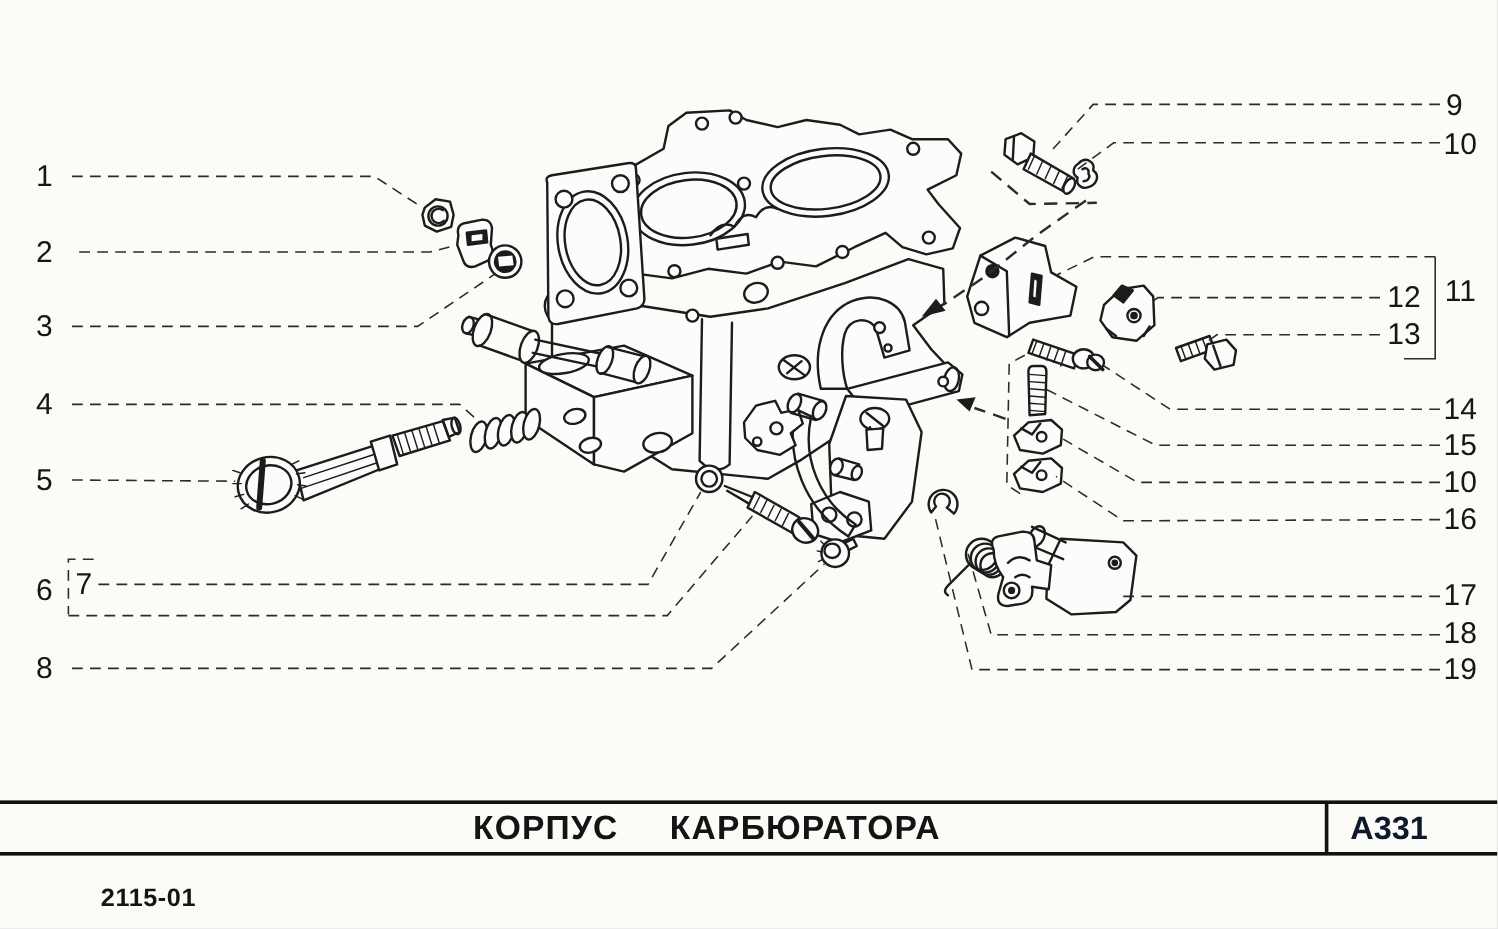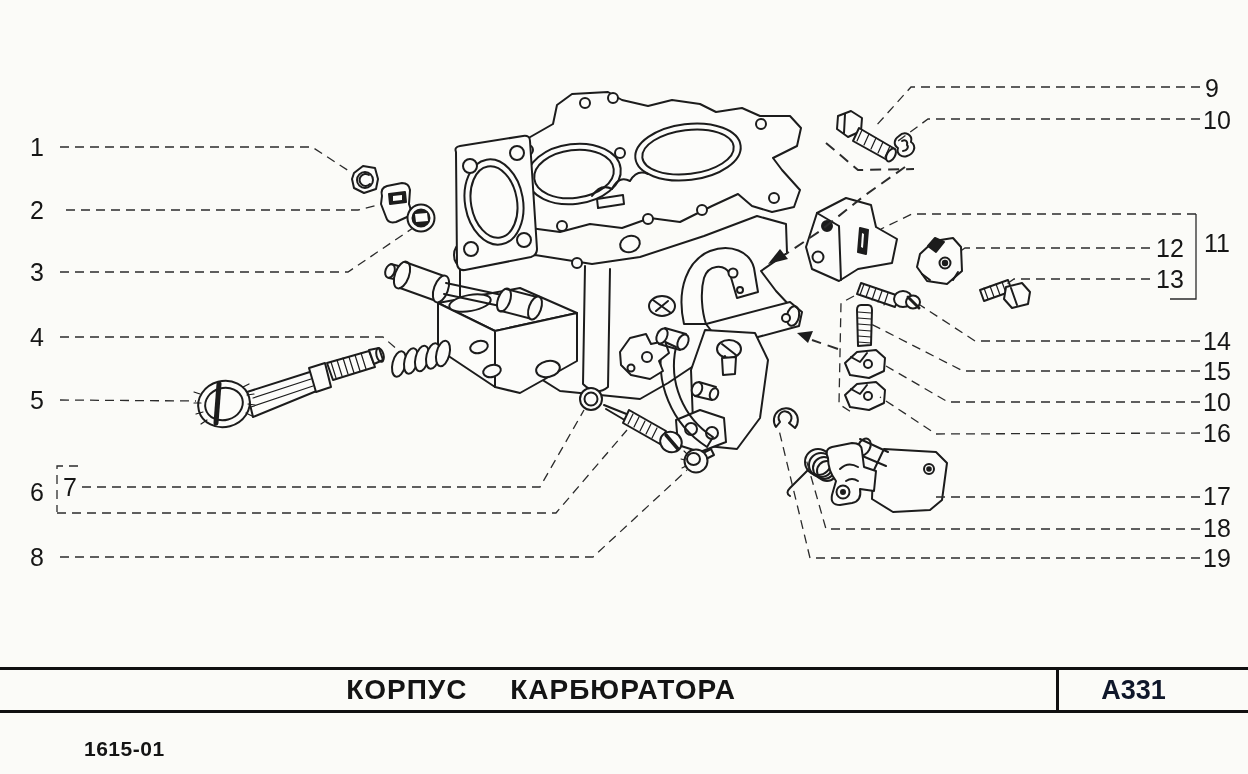--- a/index.html
+++ b/index.html
@@ -9,21 +9,21 @@
     font-family:"Liberation Sans", sans-serif;color:#161616;
   }
   .art{position:absolute;left:0;top:0;width:1248px;height:774px;}
   .titleband{
     position:absolute;left:0;top:667px;width:1248px;height:46px;
     border-top:3px solid #111;border-bottom:3px solid #111;
     box-sizing:border-box;display:flex;
   }
   .title-cell{
     flex:0 0 1056px;display:flex;align-items:center;justify-content:center;
-    padding-left:26px;box-sizing:border-box;
+    padding-left:26px;box-sizing:border-box;margin-left:48px;
   }
   .code-cell{
     flex:1 1 auto;display:flex;align-items:center;justify-content:center;
     border-left:3px solid #111;padding-right:40px;box-sizing:border-box;
   }
   .title-text{
     font-size:28px;font-weight:bold;letter-spacing:1px;word-spacing:34px;
     white-space:nowrap;color:#141414;
   }
   .code-text{font-size:27px;font-weight:bold;color:#0f172a;}
@@ -327,14 +327,14 @@
 
   <div class="titleband">
     <div class="title-cell">
       <span class="title-text">КОРПУС КАРБЮРАТОРА</span>
     </div>
     <div class="code-cell">
       <span class="code-text">А331</span>
     </div>
   </div>
 
-  <div class="footer-code">1615-01</div>
+  <div class="footer-code">2115-01</div>
 </div>
 
 </body></html>

